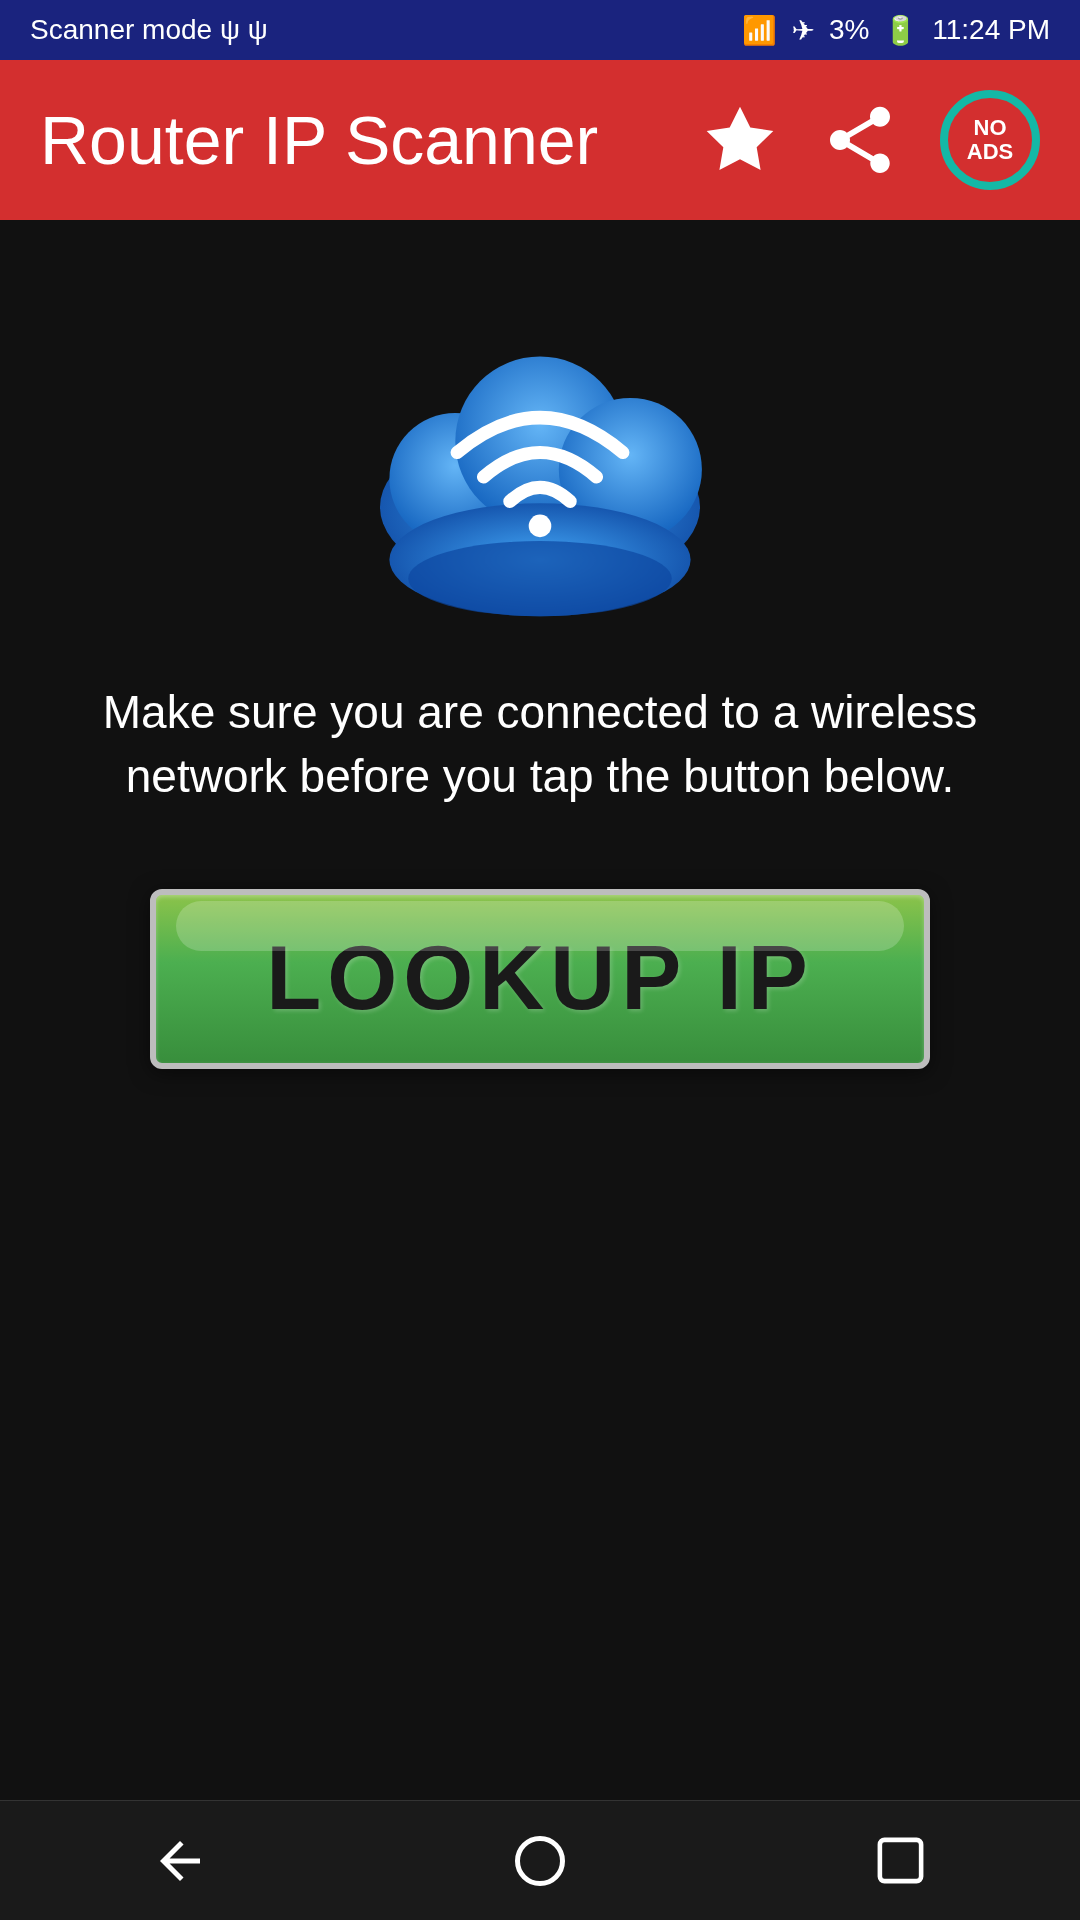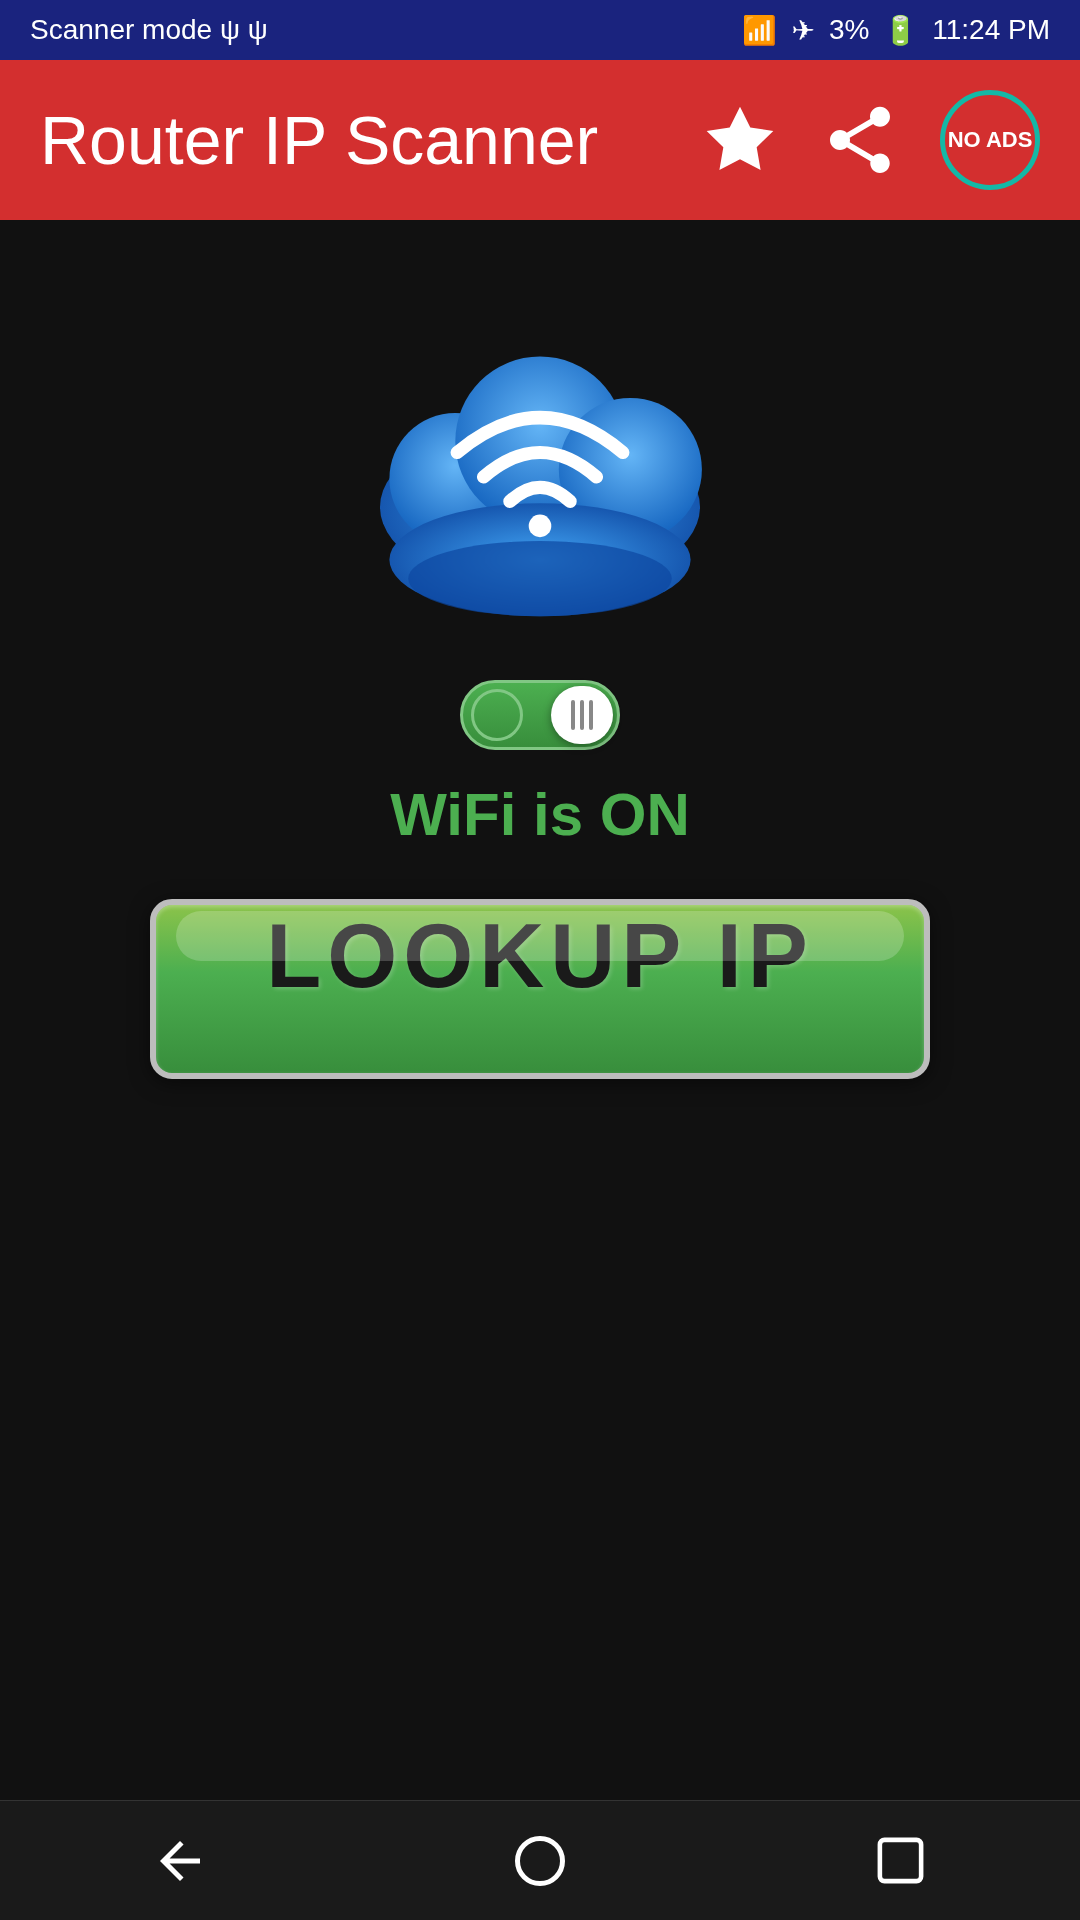--- a/index.html
+++ b/index.html
@@ -90,21 +90,21 @@
     .share-icon {
       width: 80px;
       height: 80px;
       color: white;
     }
 
     .no-ads-badge {
       width: 100px;
       height: 100px;
       border-radius: 50%;
-      border: 5px solid #14b8a6;
+      border: 8px solid #14b8a6;
       color: white;
       font-size: 22px;
       font-weight: bold;
       display: flex;
       align-items: center;
       justify-content: center;
       text-align: center;
       line-height: 1.1;
     }
 
@@ -205,24 +205,24 @@
     
     .lookup-btn-container {
       width: 780px;
     }
 
     .lookup-btn {
       width: 100%;
       height: 180px;
       background: linear-gradient(to bottom, #8bc34a, #4caf50 40%, #388e3c);
       border: 6px solid #bdbdbd;
-      border-radius: 22px;
+      border-radius: 12px;
       cursor: pointer;
       display: flex;
-      align-items: flex-start;
+      align-items: center;
       justify-content: center;
       box-shadow: 0 4px 20px rgba(0,0,0,0.5), inset 0 2px 4px rgba(255,255,255,0.3);
       position: relative;
     }
 
     .lookup-btn::before {
       content: '';
       position: absolute;
       top: 6px;
       left: 20px;
@@ -326,34 +326,22 @@
       <circle cx="100" cy="120" r="6" fill="white"></circle>
 
       <path d="M84,107 Q100,92 116,107" stroke="white" stroke-width="7" fill="none" stroke-linecap="round"></path>
 
       <path d="M70,94 Q100,68 130,94" stroke="white" stroke-width="7" fill="none" stroke-linecap="round"></path>
 
       <path d="M56,81 Q100,44 144,81" stroke="white" stroke-width="7" fill="none" stroke-linecap="round"></path>
     </svg>
   </div>
 
-  <div class="wifi-toggle-container">
-    <div class="toggle-switch">
-      <div class="toggle-knob-left"></div>
-      <div class="toggle-knob-right">
-        <div class="toggle-knob-lines">
-          <div class="toggle-line"></div>
-          <div class="toggle-line"></div>
-          <div class="toggle-line"></div>
-        </div>
-      </div>
-    </div>
-    <div class="wifi-status-text">WiFi is ON</div>
-  </div>
-
+
+  <div class="wifi-description">Make sure you are connected to a wireless network before you tap the button below.</div>
 
   <div class="lookup-btn-container">
     <button class="lookup-btn">
       <span class="lookup-btn-text">LOOKUP IP</span>
     </button>
   </div>
 
 </div>
 
 <div class="nav-bar">

